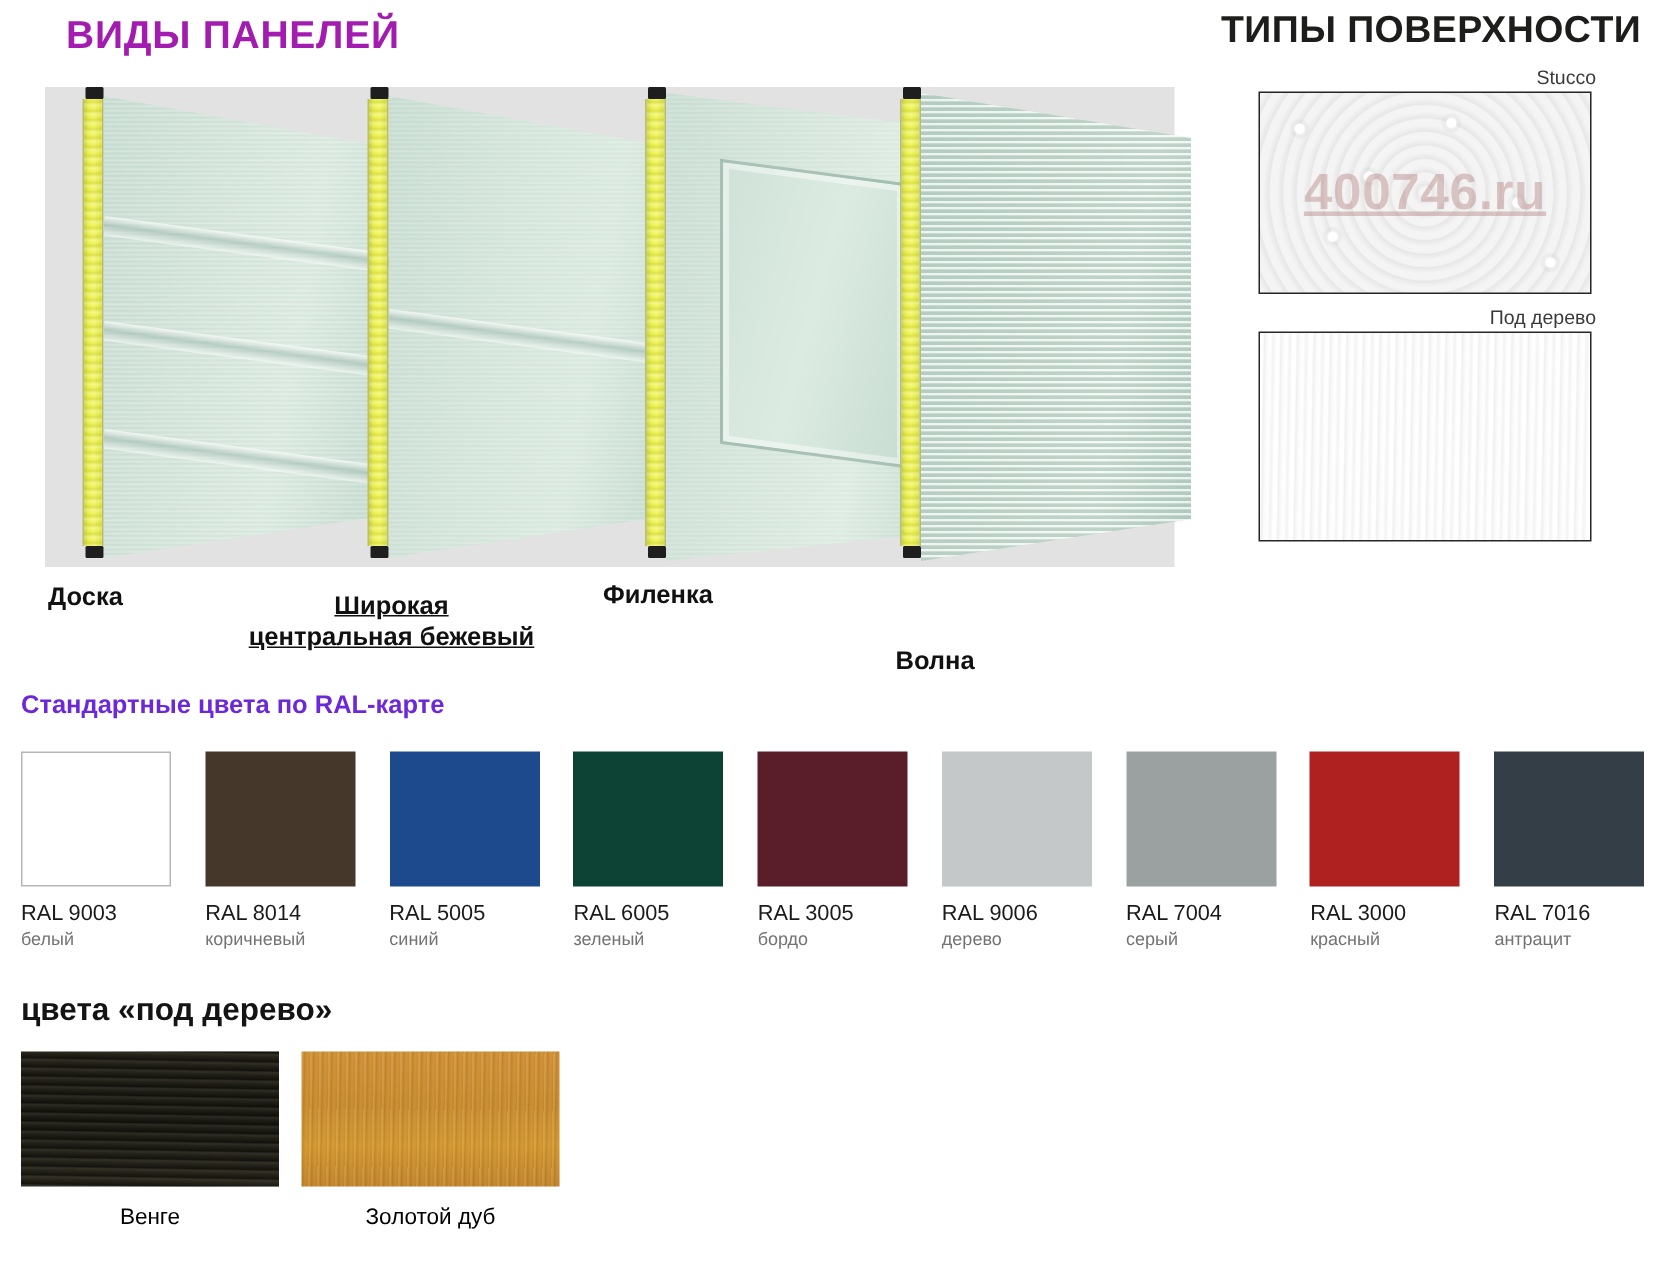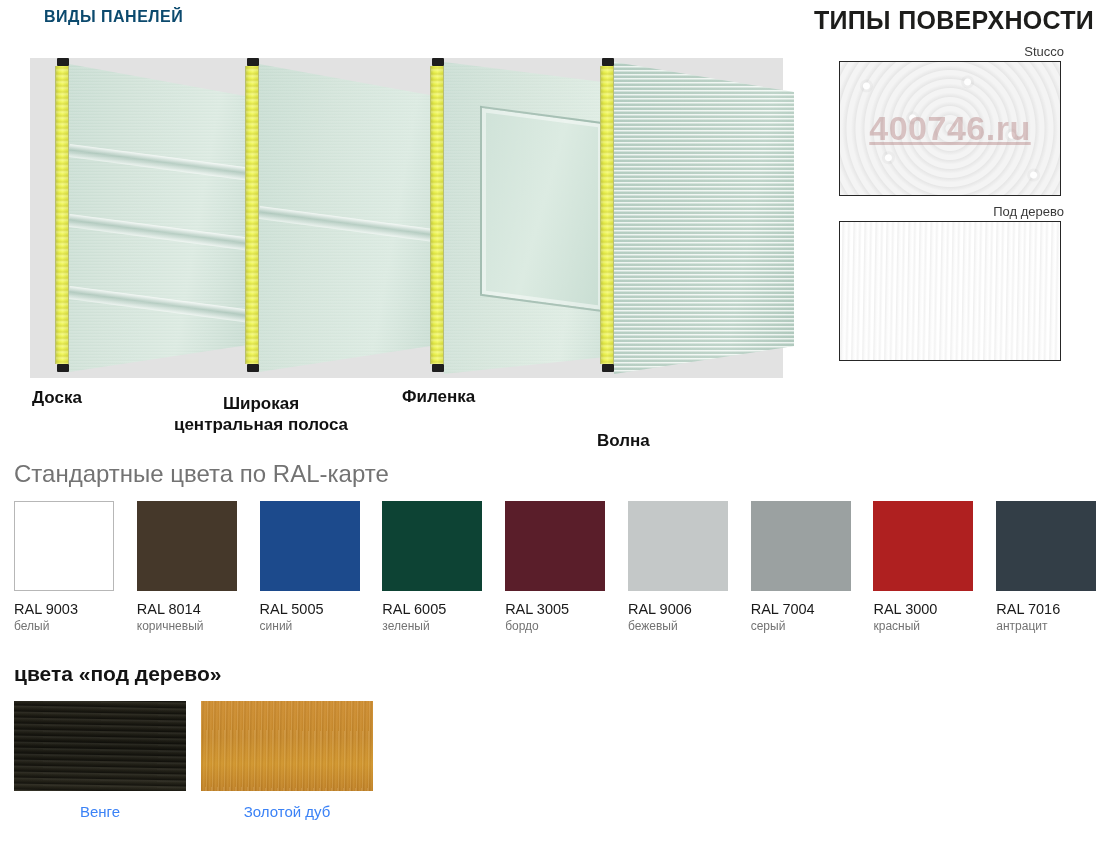--- a/index.html
+++ b/index.html
@@ -15,43 +15,43 @@
     font-family: "Liberation Sans", "DejaVu Sans", sans-serif;
     color: #1a1a1a;
     overflow: hidden;
   }
 
   
   .h-panels {
     position: absolute;
     left: 44px;
     top: 8px;
-    font-size: 16px;
+    font-size: 26px;
     font-weight: bold;
     letter-spacing: 0.5px;
-    color: #0c4a6e;
+    color: #a21caf;
     white-space: nowrap;
   }
   .h-surfaces {
     position: absolute;
     left: 814px;
     top: 6px;
     font-size: 25px;
     font-weight: bold;
     letter-spacing: 0.3px;
     color: #1d1d1b;
     white-space: nowrap;
   }
   .h-ral {
     position: absolute;
     left: 14px;
     top: 460px;
-    font-size: 24px;
-    font-weight: normal;
-    color: #737373;
+    font-size: 17px;
+    font-weight: bold;
+    color: #6d28d9;
     white-space: nowrap;
   }
   .h-wood {
     position: absolute;
     left: 14px;
     top: 662px;
     font-size: 21px;
     font-weight: bold;
     color: #141414;
     white-space: nowrap;
@@ -193,21 +193,21 @@
 
   
   .panel-caption {
     position: absolute;
     font-size: 17px;
     font-weight: bold;
     color: #111;
     line-height: 1.25;
   }
   .cap1 { left: 32px;  top: 387px; }
-  .cap2 { left: 146px; top: 393px; width: 230px; text-align: center; }
+  .cap2 { left: 146px; top: 393px; width: 230px; text-align: center; text-decoration: underline; }
   .cap3 { left: 402px; top: 386px; }
   .cap4 { left: 597px; top: 386px; margin-top: 44px; }
 
   
   .surf-label {
     position: absolute;
     font-size: 13px;
     color: #3a3a3a;
     text-align: right;
     width: 225px;
@@ -315,21 +315,21 @@
       repeating-linear-gradient(91deg,
         rgba(255,255,255,0.10) 0px, rgba(255,255,255,0.10) 1px,
         rgba(120,70,10,0.16) 2px, rgba(255,255,255,0.04) 4px,
         rgba(150,90,20,0.10) 6px),
       linear-gradient(to bottom, #d09033 0%, #c98c2e 40%, #d3982f 70%, #c2842a 100%);
   }
   .wood-name {
     margin-top: 12px;
     text-align: center;
     font-size: 15px;
-    color: #3b82f6;
+    color: #000000;
   }
 </style>
 </head>
 <body>
 
 <div class="h-panels">ВИДЫ ПАНЕЛЕЙ</div>
 
 <div class="h-surfaces">ТИПЫ ПОВЕРХНОСТИ</div>
 
 <div class="panels-stage">
@@ -368,21 +368,21 @@
     <div class="face">
       <div class="face-inner"></div>
     </div>
   </div>
 
 </div>
 
 <div class="panel-caption cap1">Доска</div>
 <div class="panel-caption cap2">
   <div>Широкая</div>
-  <div>центральная полоса</div>
+  <div>центральная бежевый</div>
 </div>
 <div class="panel-caption cap3">Филенка</div>
 <div class="panel-caption cap4">Волна</div>
 
 <div class="surf-label surf-stucco-label">Stucco</div>
 <div class="surf-box surf-stucco">
   <div class="watermark">400746.ru</div>
 </div>
 
 <div class="surf-label surf-wood-label">Под дерево</div>
@@ -412,21 +412,21 @@
       <div class="ral-name">зеленый</div>
     </div>
     <div class="ral-item">
       <div class="ral-chip" style="background: rgb(90, 30, 42);"></div>
       <div class="ral-code">RAL 3005</div>
       <div class="ral-name">бордо</div>
     </div>
     <div class="ral-item">
       <div class="ral-chip" style="background: rgb(196, 200, 200);"></div>
       <div class="ral-code">RAL 9006</div>
-      <div class="ral-name">бежевый</div>
+      <div class="ral-name">дерево</div>
     </div>
     <div class="ral-item">
       <div class="ral-chip" style="background: rgb(155, 161, 161);"></div>
       <div class="ral-code">RAL 7004</div>
       <div class="ral-name">серый</div>
     </div>
     <div class="ral-item">
       <div class="ral-chip" style="background: rgb(175, 32, 32);"></div>
       <div class="ral-code">RAL 3000</div>
       <div class="ral-name">красный</div>

